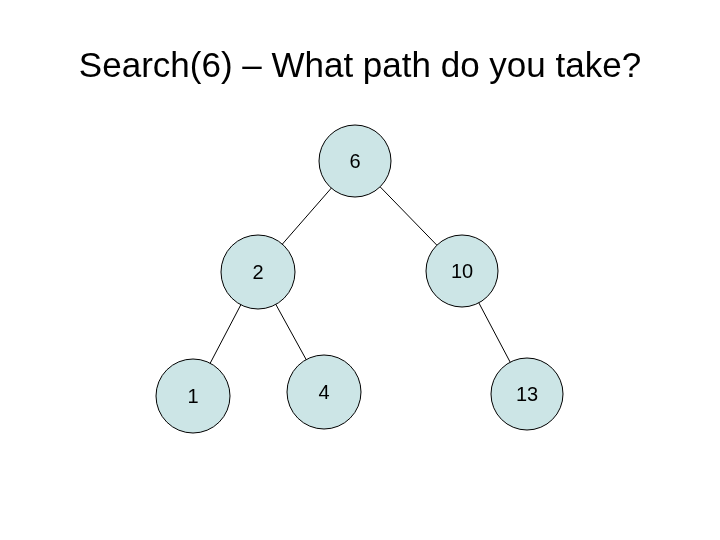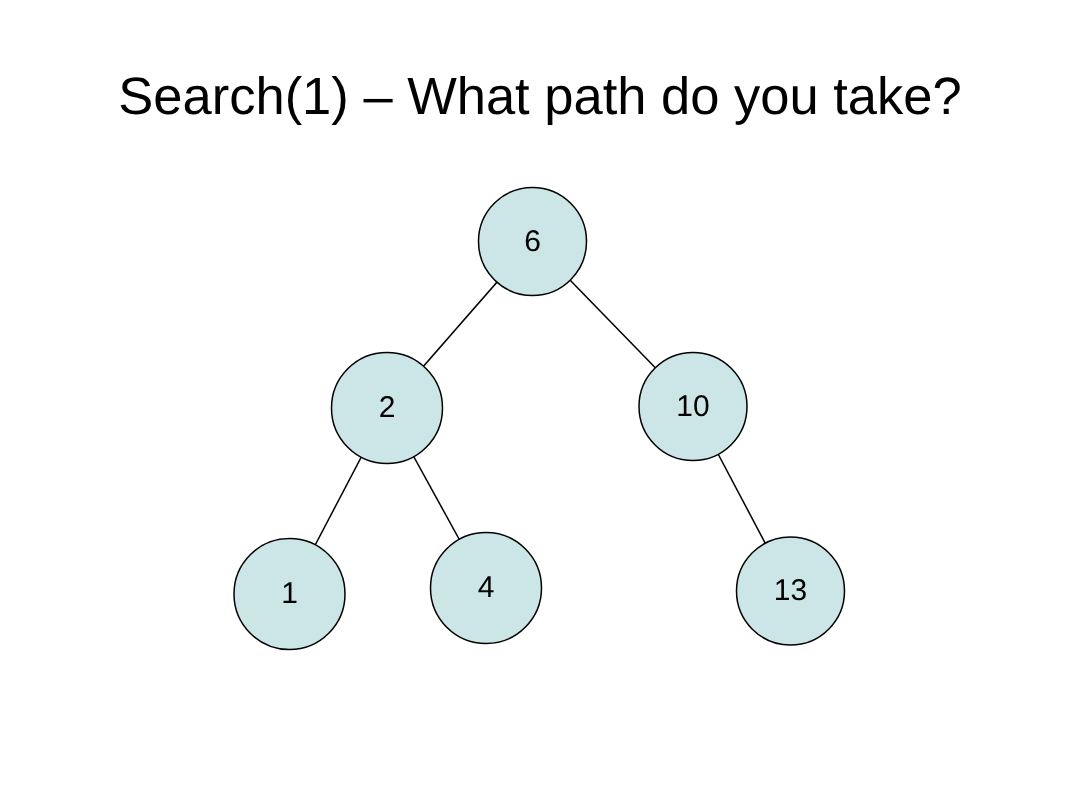--- a/index.html
+++ b/index.html
@@ -40,21 +40,21 @@
   .tree-svg text {
     font-family: "Liberation Sans", sans-serif;
     font-size: 20px;
     fill: #000000;
   }
 </style>
 </head>
 <body>
 
 <div class="slide">
-  <div class="slide-title">Search(1) – What path do you take?</div>
+  <div class="slide-title">Search(6) – What path do you take?</div>
   <svg class="tree-svg" width="720" height="540" viewBox="0 0 720 540">
       <line x1="355" y1="161" x2="258" y2="272" stroke="#000000" stroke-width="1"></line>
       <line x1="355" y1="161" x2="462" y2="271" stroke="#000000" stroke-width="1"></line>
       <line x1="258" y1="272" x2="193" y2="396" stroke="#000000" stroke-width="1"></line>
       <line x1="258" y1="272" x2="324" y2="392" stroke="#000000" stroke-width="1"></line>
       <line x1="462" y1="271" x2="527" y2="394" stroke="#000000" stroke-width="1"></line>
       <g>
         <circle cx="355" cy="161" r="36" fill="#cce5e6" stroke="#000000" stroke-width="1"></circle>
         <text x="355" y="161" text-anchor="middle" dominant-baseline="central">6</text>
       </g>

